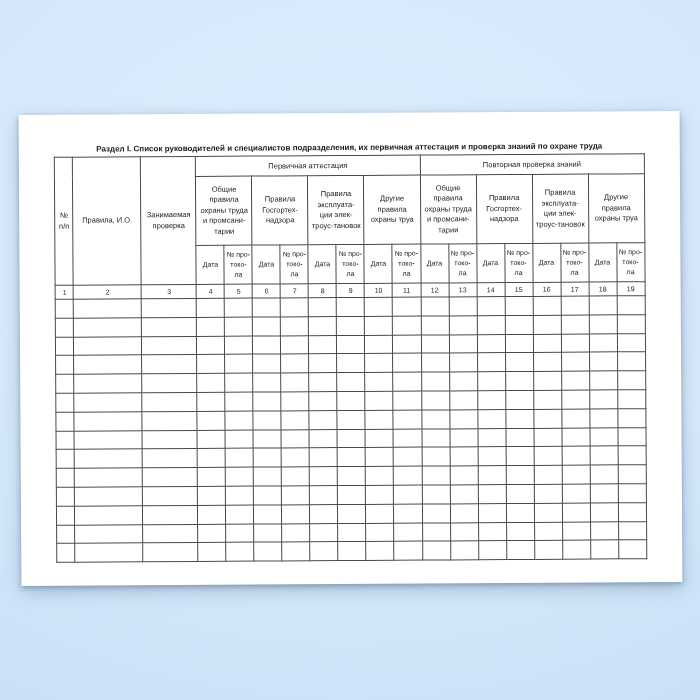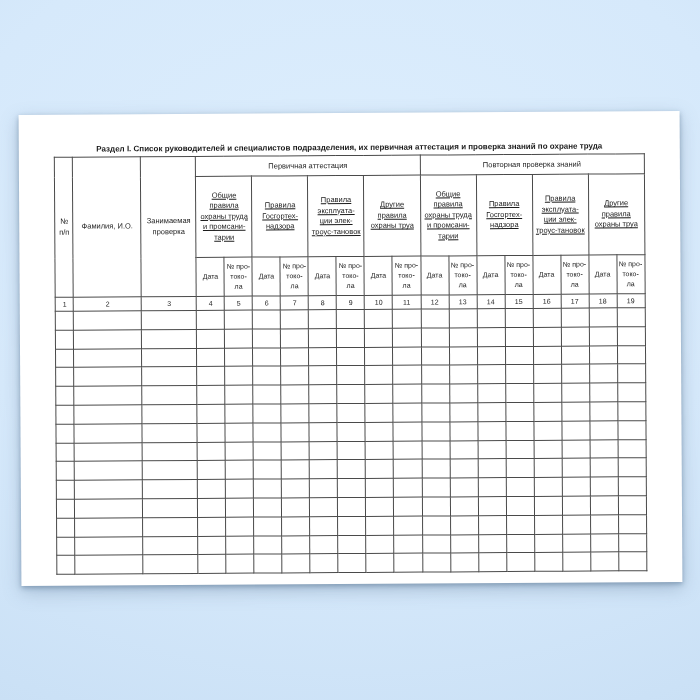--- a/index.html
+++ b/index.html
@@ -40,21 +40,21 @@
     padding: 0 1px;
     font-weight: normal;
     text-align: center;
     vertical-align: middle;
     color: #1b1b1b;
     white-space: pre-line;
     overflow: hidden;
     box-sizing: border-box;
   }
   .att .grp { height: 20px; font-size: 7.5px; }
-  .att .cat { height: 81px; font-size: 7.5px; line-height: 10.5px; text-decoration: underline; }
+  .att .cat { height: 69px; font-size: 7.5px; line-height: 10.5px; }
   .att .sub { height: 39px; font-size: 7px;   line-height: 10px; }
   .att .fx  { font-size: 7.5px; line-height: 10.5px; }
   .att tr.numrow td { height: 13px; font-size: 7px; line-height: 13px; }
   .att tbody tr.empty td { height: 18.8px; }
 </style>
 </head>
 <body>
 
 <div class="stage">
   <div class="paper">
@@ -80,21 +80,21 @@
           <col style="width:28px">
         <col style="width:28px">
           <col style="width:28px">
           <col style="width:28px">
           <col style="width:28px">
       </colgroup>
       <thead>
         <tr>
           <th rowspan="3" class="fx">№
 п/п</th>
-          <th rowspan="3" class="fx">Фамилия, И.О.</th>
+          <th rowspan="3" class="fx">Правила, И.О.</th>
           <th rowspan="3" class="fx">Занимаемая
 проверка</th>
           <th colspan="8" class="grp">Первичная аттестация</th>
           <th colspan="8" class="grp">Повторная проверка знаний</th>
         </tr>
         <tr>
           <th colspan="2" class="cat">Общие
 правила
 охраны труда
 и промсани-

